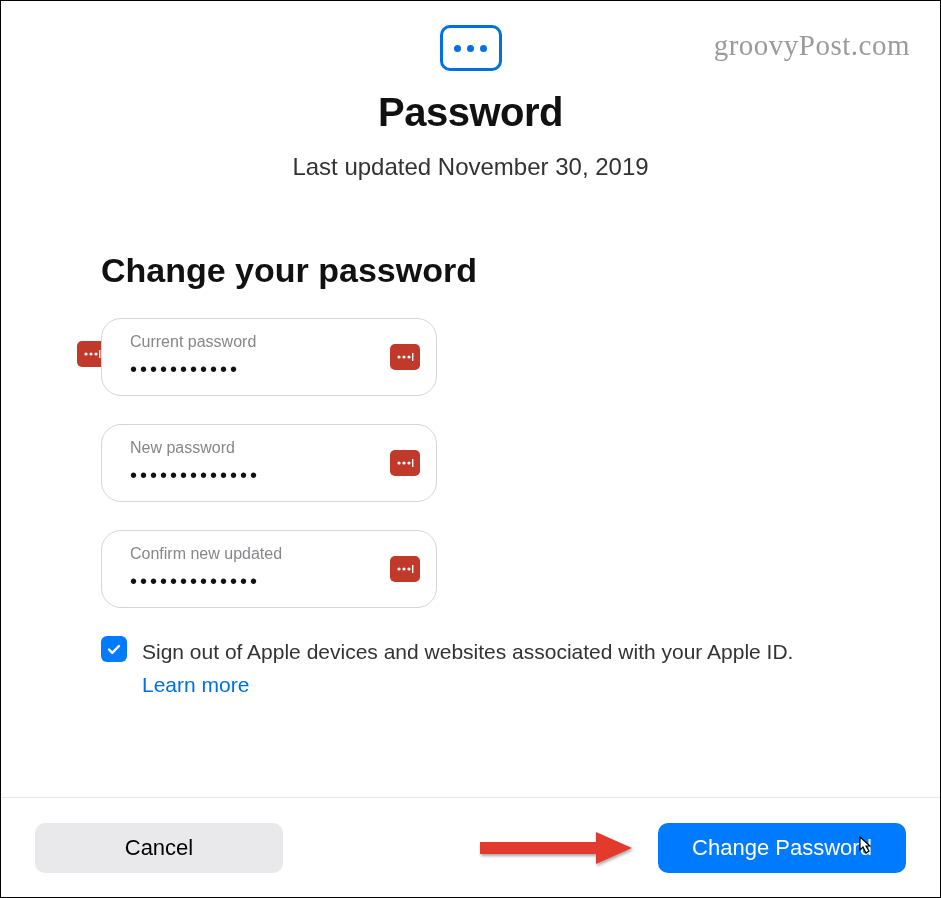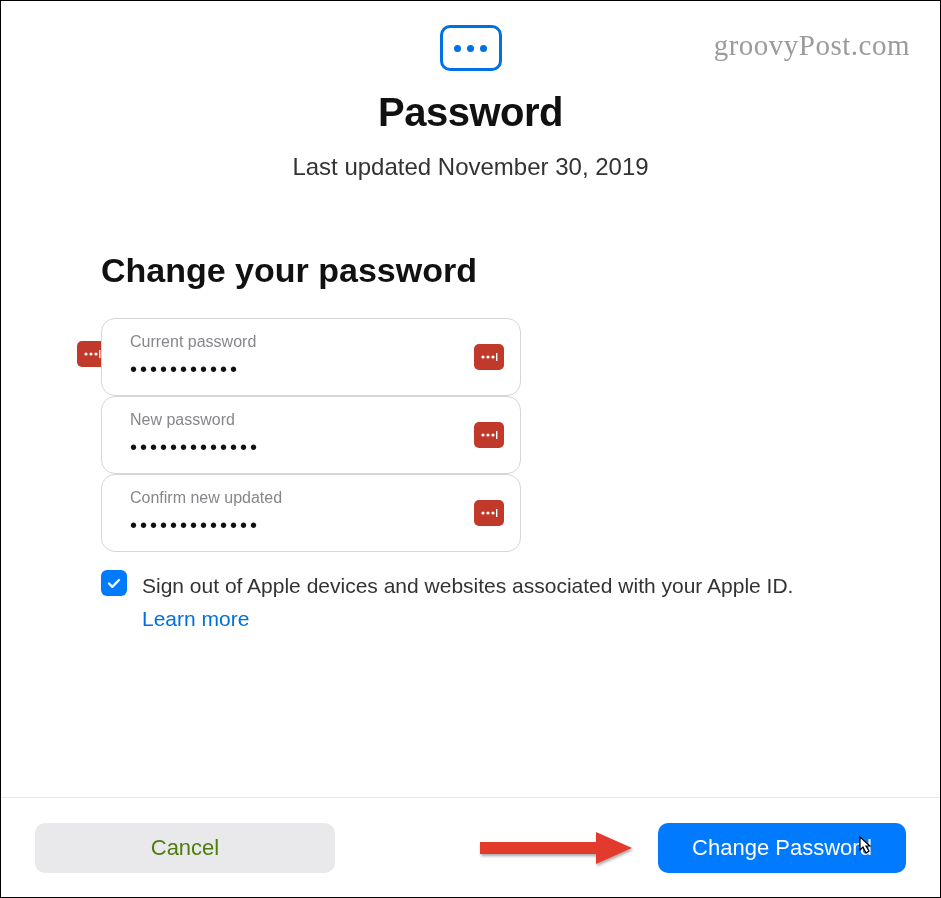--- a/index.html
+++ b/index.html
@@ -7,35 +7,35 @@
   .frame { width: 941px; height: 898px; border: 1px solid #000; position: relative; background: #fff; overflow: hidden; }
   .watermark { position: absolute; top: 28px; right: 30px; color: #9b9b9b; font-family: Liberation Serif, serif; font-size: 29px; letter-spacing: 0.5px; }
   .header { text-align: center; padding-top: 24px; }
   .pw-icon-wrap { display: inline-flex; width: 62px; height: 46px; border: 3px solid #0071e3; border-radius: 10px; align-items: center; justify-content: center; }
   .pw-icon-dots { display: flex; gap: 6px; }
   .pw-icon-dots span { width: 7px; height: 7px; background: #0071e3; border-radius: 50%; display: block; }
   .title { font-size: 40px; font-weight: 600; color: #111; margin-top: 19px; letter-spacing: -0.5px; }
   .subtitle { font-size: 24px; color: #333; margin-top: 18px; font-weight: 400; }
   .content { padding: 70px 100px 0 100px; }
   .section-heading { font-size: 34px; font-weight: 700; color: #111; margin-bottom: 28px; }
-  .field { position: relative; width: 420px; border: 1px solid #d6d6d6; border-radius: 14px; padding: 14px 56px 14px 28px; background: #fff; }
+  .field { position: relative; width: 336px; border: 1px solid #d6d6d6; border-radius: 20px; padding: 14px 56px 14px 28px; margin-bottom: 28px; background: #fff; }
   .field-label { font-size: 16px; color: #86868b; margin-bottom: 8px; }
   .field-value { font-size: 20px; color: #111; letter-spacing: 3px; font-family: Arial, sans-serif; line-height: 1; height: 22px; }
   .pm-badge { position: absolute; width: 30px; height: 26px; background: #c0392b; border-radius: 5px; display: flex; align-items: center; justify-content: center; }
   .pm-badge svg { display: block; }
   .pm-inner { right: 16px; top: 50%; transform: translateY(-50%); }
   .pm-outer { position: absolute; left: 76px; top: 340px; }
   .checkbox-row { display: flex; align-items: flex-start; gap: 15px; margin-top: 18px; padding-right: 10px; }
   .checkbox { width: 26px; height: 26px; background: #007aff; border-radius: 6px; display: flex; align-items: center; justify-content: center; flex-shrink: 0; cursor: pointer; }
   .checkbox svg { display: block; }
   .checkbox-text { font-size: 21px; color: #333; line-height: 1.55; }
   .checkbox-text a { color: #0070e0; text-decoration: none; cursor: pointer; }
   .footer { position: absolute; bottom: 0; left: 0; right: 0; height: 100px; border-top: 1px solid #e8e8e8; display: flex; align-items: center; justify-content: space-between; padding: 0 34px; background: #fff; }
   .btn { border: none; border-radius: 10px; font-size: 22px; cursor: pointer; font-family: inherit; }
-  .btn-cancel { width: 300px; height: 50px; background: #e9e9eb; color: #4d7c0f; }
+  .btn-cancel { width: 248px; height: 50px; background: #e9e9eb; color: #000000; }
   .btn-primary { width: 248px; height: 50px; background: #007aff; color: #fff; font-weight: 400; }
   .footer-right { position: relative; display: flex; align-items: center; }
   .arrow-annot { position: absolute; right: 270px; top: 50%; transform: translateY(-50%); pointer-events: none; }
   .cursor-annot { position: absolute; right: 32px; bottom: 14px; pointer-events: none; }
 </style>
 </head>
 <body>
 
 <div class="frame">
 

